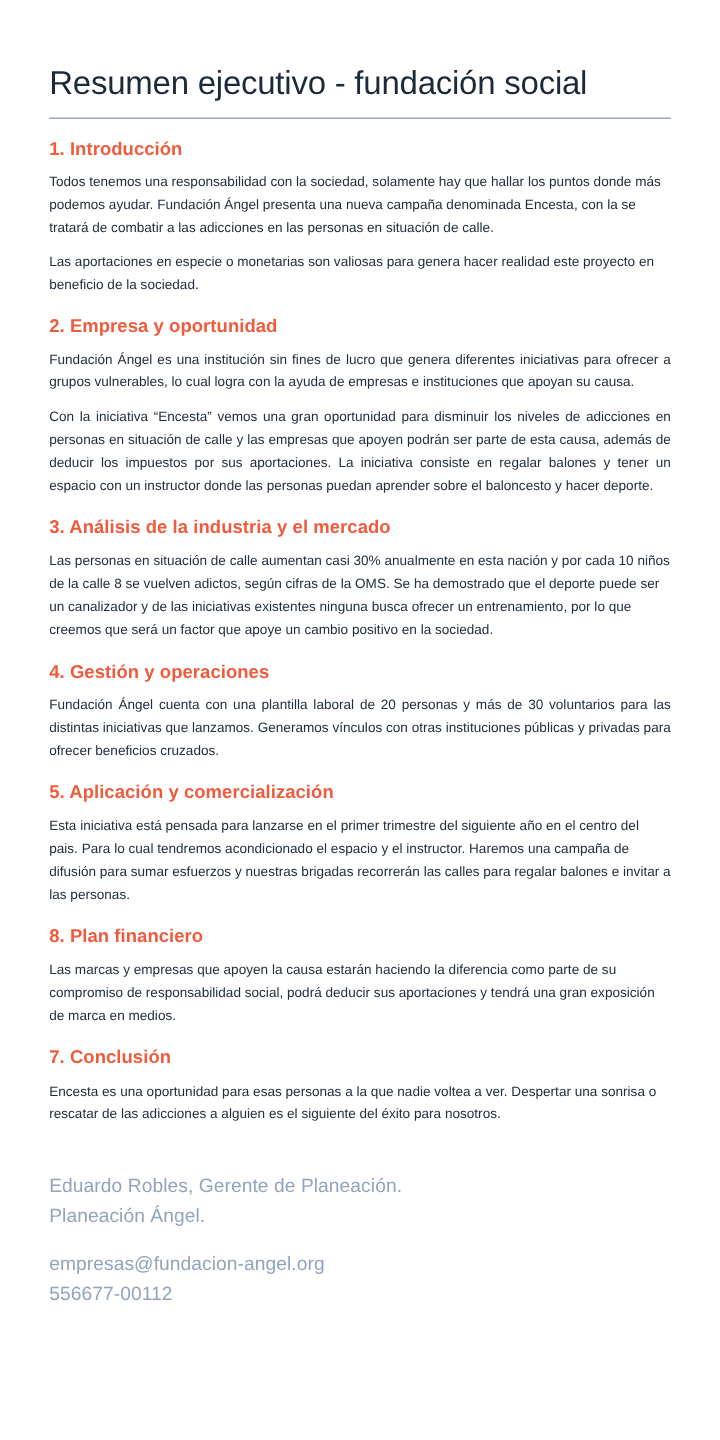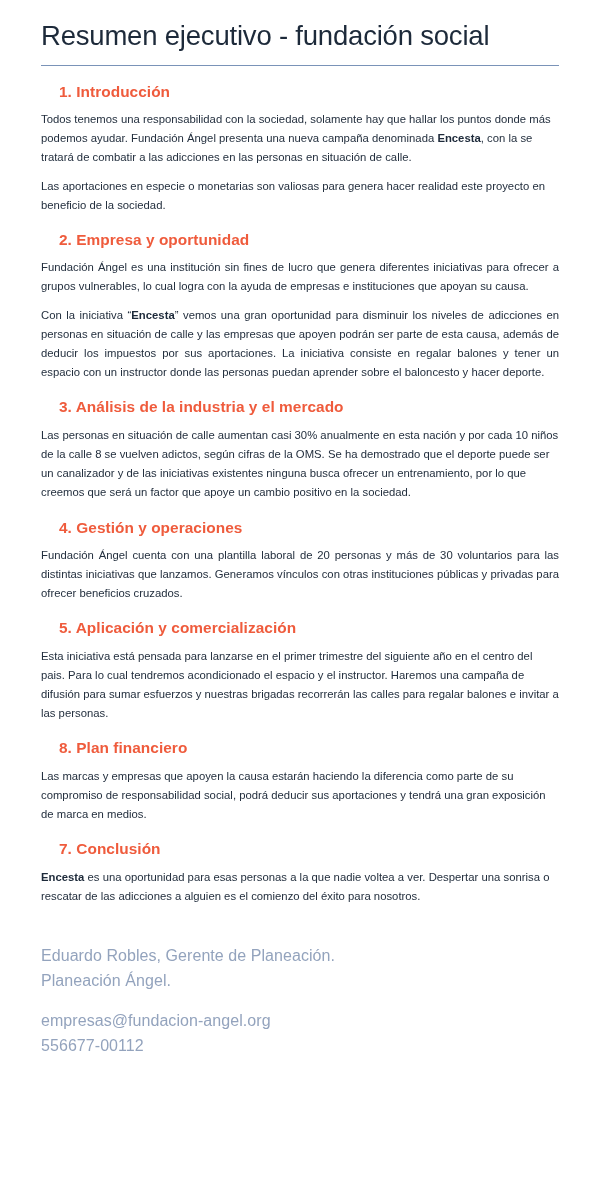--- a/index.html
+++ b/index.html
@@ -11,21 +11,21 @@
     width: 600px;
     height: 1200px;
     font-family: "Liberation Sans", sans-serif;
     -webkit-font-smoothing: antialiased;
     overflow: hidden;
   }
   .page {
     box-sizing: border-box;
     width: 600px;
     height: 1200px;
-    padding: 18px 41px 0 41px;
+    padding: 51px 41px 0 41px;
     background: #ffffff;
     position: relative;
   }
 
   
   .doc-title {
     font-size: 27.5px;
     line-height: 1.30;
     font-weight: 400;
     color: #1d2a3a;
@@ -43,34 +43,34 @@
 
   
   .section {
     margin: 0 0 0 0;
   }
   .section-heading {
     font-size: 15.4px;
     line-height: 1.25;
     font-weight: 700;
     color: #ef5b3c;
-    margin: 0 0 9px 18px;
+    margin: 0 0 9px 0;
     letter-spacing: 0.05px;
   }
   .para {
     font-size: 11.3px;
     line-height: 1.70;
     color: #232f3e;
     margin: 0 0 9px 0;
     letter-spacing: 0.01px;
   }
   .para:last-child { margin-bottom: 0; }
   .para.justify { text-align: justify; }
   .para.left { text-align: left; }
-  .para b, .para strong { font-weight: 700; color: #1d2a3a; }
+  .para b, .para strong { font-weight: 400; color: #1d2a3a; }
 
   .sec-gap { height: 18px; }
   .sec-gap-sm { height: 15px; }
 
   
   .contact-block {
     margin-top: 4px;
   }
   .contact-line {
     font-size: 16px;
@@ -117,21 +117,21 @@
         <p class="para left"><span>Esta iniciativa está pensada para lanzarse en el primer trimestre del siguiente año en el centro del pais. Para lo cual tendremos acondicionado el espacio y el instructor. Haremos una campaña de difusión para sumar esfuerzos y nuestras brigadas recorrerán las calles para regalar balones e invitar a las personas.</span></p>
       </div>
       <div class="sec-gap-sm"></div>
       <div class="section">
         <h2 class="section-heading">8. Plan financiero</h2>
         <p class="para left"><span>Las marcas y empresas que apoyen la causa estarán haciendo la diferencia como parte de su compromiso de responsabilidad social, podrá deducir sus aportaciones y tendrá una gran exposición de marca en medios.</span></p>
       </div>
       <div class="sec-gap-sm"></div>
       <div class="section">
         <h2 class="section-heading">7. Conclusión</h2>
-        <p class="para left"><strong>Encesta</strong><span> es una oportunidad para esas personas a la que nadie voltea a ver. Despertar una sonrisa o rescatar de las adicciones a alguien es el comienzo del éxito para nosotros.</span></p>
+        <p class="para left"><strong>Encesta</strong><span> es una oportunidad para esas personas a la que nadie voltea a ver. Despertar una sonrisa o rescatar de las adicciones a alguien es el siguiente del éxito para nosotros.</span></p>
       </div>
       <div class="sec-gap-sm"></div>
     </div>
 
   <div class="sec-gap"></div>
 
   <div class="section">
     <div class="contact-block">
       <p class="contact-line">Eduardo Robles, Gerente de Planeación.</p>
       <p class="contact-line">Planeación Ángel.</p>

